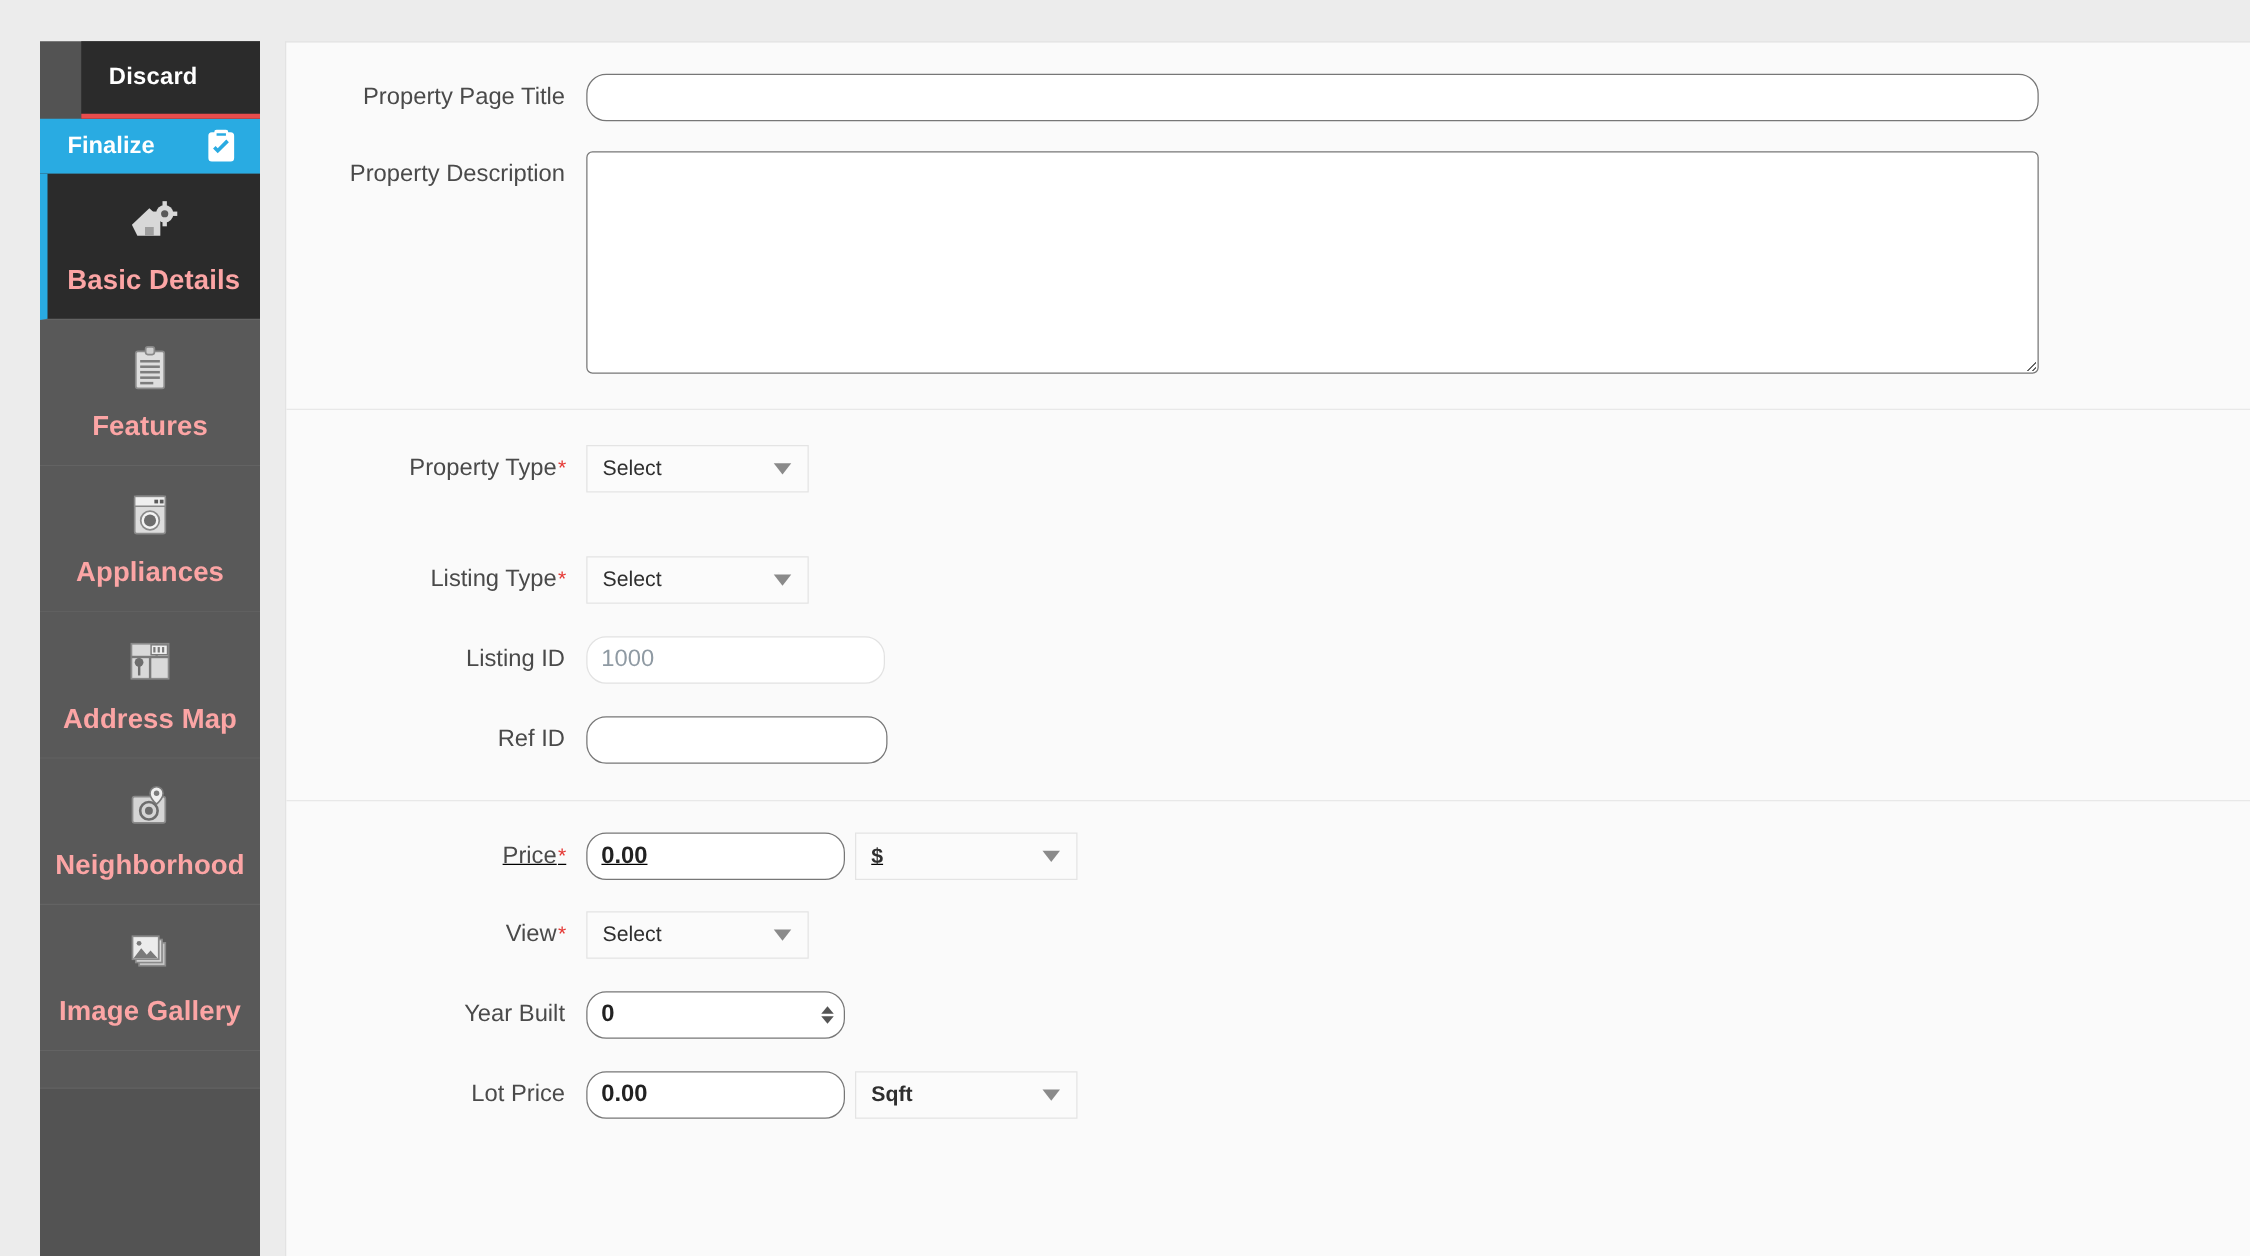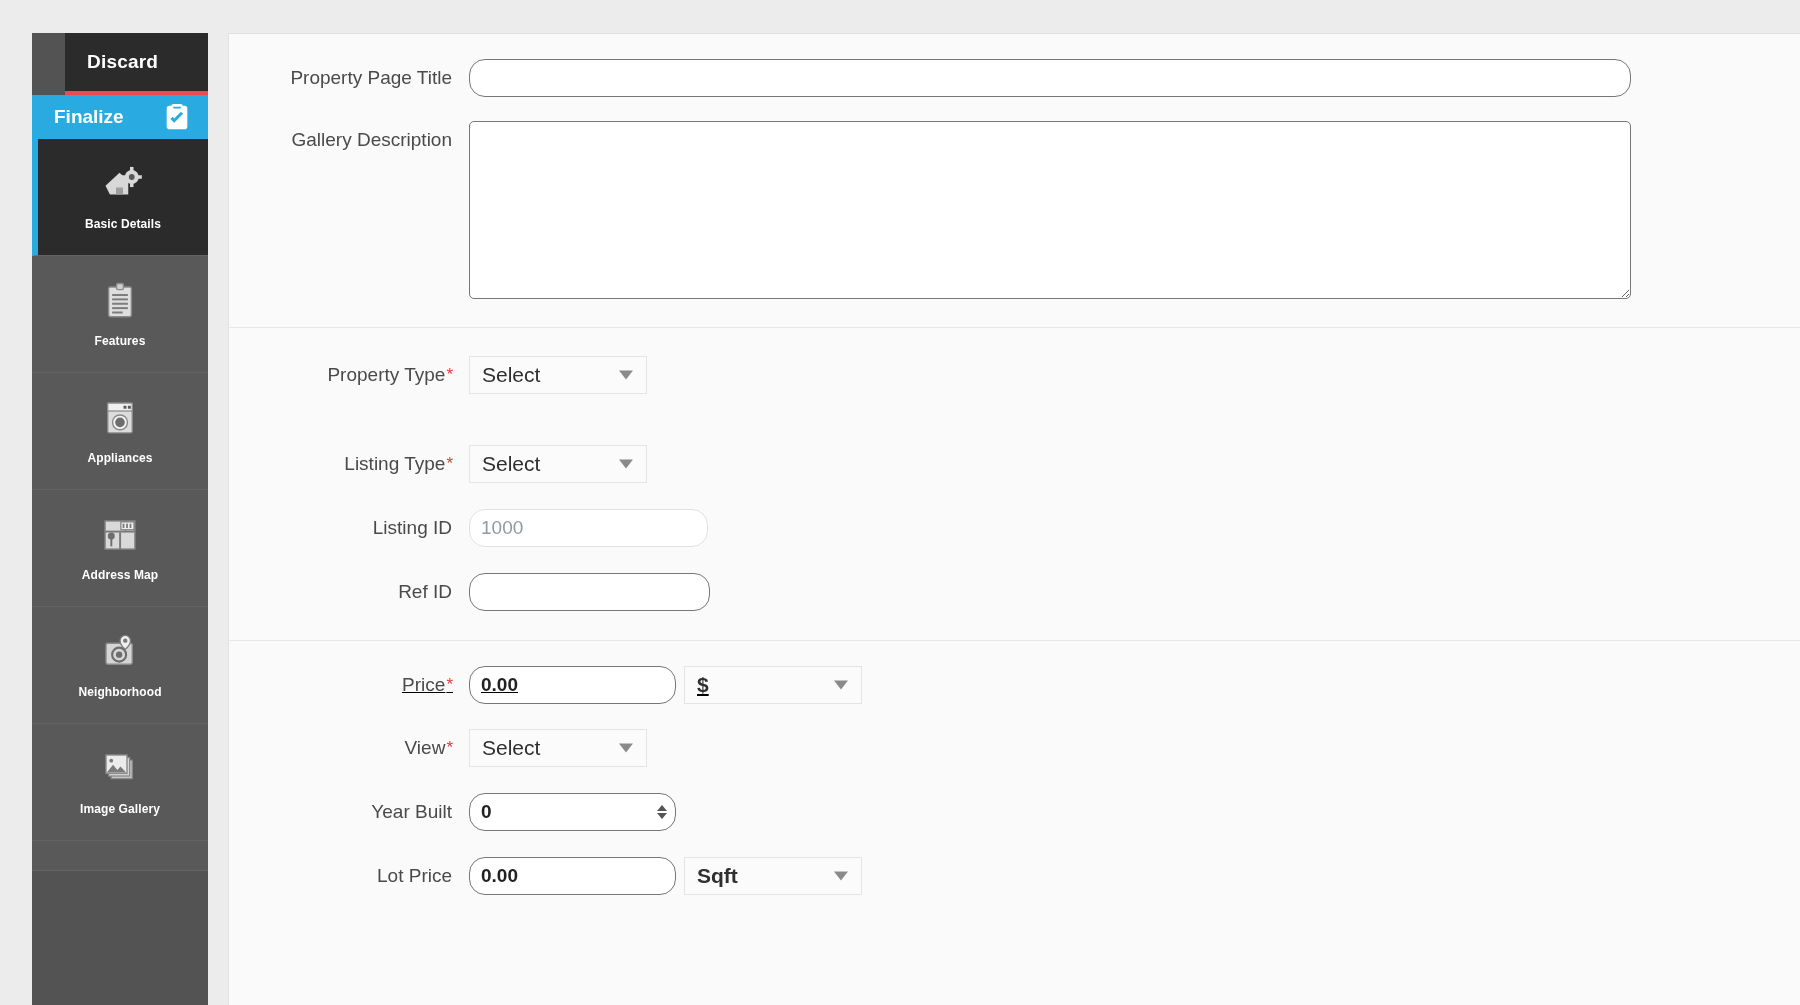--- a/index.html
+++ b/index.html
@@ -52,22 +52,22 @@
     cursor: pointer;
   }
   .nav-item.active {
     background: #2b2b2b;
     border-left: 6px solid #29abe2;
   }
   .nav-item .ico {
     width: 42px; height: 42px; display: block;
   }
   .nav-item .lbl {
-    color: #ffffff;
-    font-size: 12px;
+    color: #fca5a5;
+    font-size: 22px;
     font-weight: bold;
     letter-spacing: .1px;
     white-space: nowrap;
   }
   .nav-item.partial { height: 30px; }
 
   
   #content {
     position: absolute; left: 228px; top: 33px;
     width: 1572px; height: 972px;
@@ -129,21 +129,21 @@
     display: block;
   }
 
   .sel {
     position: relative;
     height: 38px;
     border: 1px solid #e4e4e4;
     background: #fbfbfb;
     display: flex; align-items: center;
     padding: 0 34px 0 12px;
-    font-size: 21px;
+    font-size: 17px;
     color: #2f2f2f;
     cursor: pointer;
     user-select: none;
   }
   .sel .caret {
     position: absolute; right: 13px; top: 50%;
     transform: translateY(-50%);
     width: 0; height: 0;
     border-left: 7px solid transparent;
     border-right: 7px solid transparent;
@@ -292,21 +292,21 @@
 
 
       <div class="frow" style="padding-top:25px;">
         <div class="flabel">Property Page Title</div>
         <div class="fctrl">
           <input class="tin" style="width: 1162px;" type="text" value="" placeholder="">
         </div>
       </div>
 
       <div class="frow" style="padding-top:24px; padding-bottom:28px; align-items:flex-start;">
-        <div class="flabel" style="padding-top:8px;">Gallery Description</div>
+        <div class="flabel" style="padding-top:8px;">Property Description</div>
         <div class="fctrl">
           <textarea class="tarea" placeholder="" style=""></textarea>
         </div>
       </div>
     </div>
 
     <div class="section">
 
       <div class="frow" style="padding-top:28px;">
         <div class="flabel">

